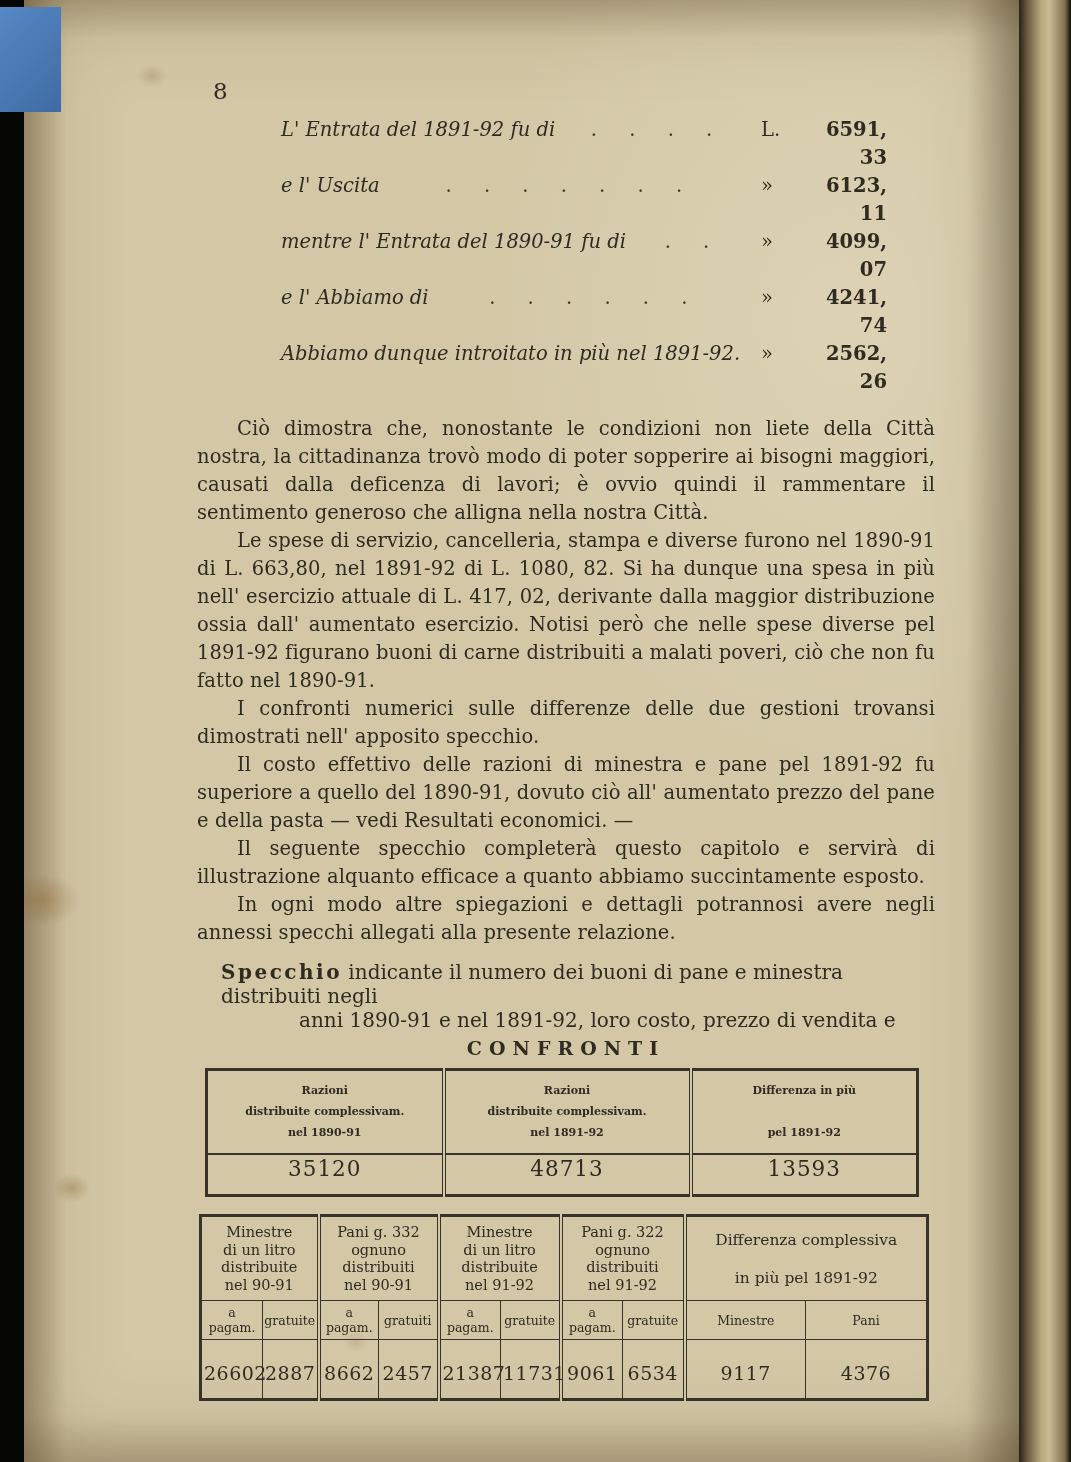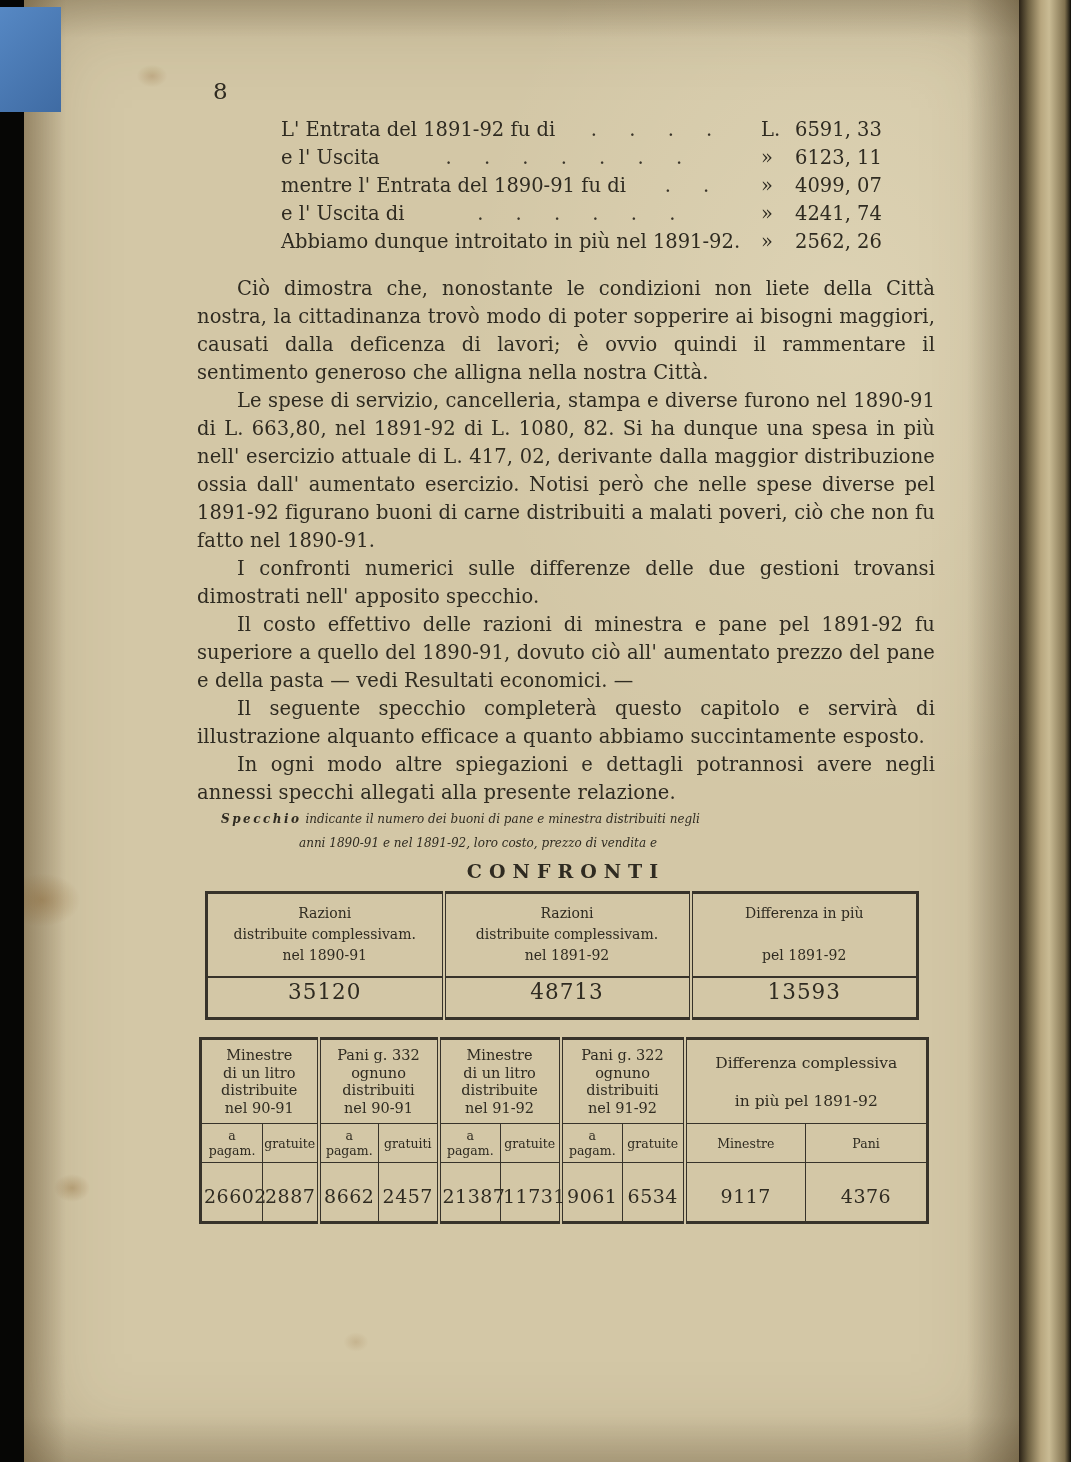--- a/index.html
+++ b/index.html
@@ -35,43 +35,43 @@
   }
   .page-number {
     position:absolute; left:189px; top:78px; font-size:23px; letter-spacing:1px;
   }
   .content {
     position:absolute; left:173px; top:116px; width:738px;
   }
   
   .ledger { width:606px; margin-left:84px; margin-bottom:19px; font-size:19.5px; }
   .ledger-line { display:flex; align-items:baseline; line-height:28px; }
-  .l-label { flex:none; white-space:nowrap; }
+  .l-label { flex:none; white-space:nowrap;font-style:italic; }
   .l-dots { flex:1 1 auto; overflow:hidden; text-align:center; letter-spacing:13px; white-space:nowrap; color:#3a352a; }
   .l-cur { flex:none; width:34px; text-align:left; }
-  .l-amt { flex:none; width:92px; text-align:left; }
+  .l-amt { flex:none; width:92px; text-align:right;font-weight:bold; }
   
   .para {
     margin:0; font-size:19.5px; line-height:28px; text-align:justify;
     text-indent:40px; letter-spacing:0.1px;
   }
   
-  .specchio-note { font-size:12px; line-height:24px;font-style:italic; }
+  .specchio-note { margin-top:13px; font-size:20px; line-height:24px; }
   .sn-line1 { margin-left:24px; }
   .sn-lead { font-weight:bold; letter-spacing:2.5px; }
   .sn-line2 { margin-left:102px; }
   .confronti {
     margin-top:5px; text-align:center; font-weight:bold;
     font-size:19px; letter-spacing:7px;
   }
   
   table { border-collapse:collapse; table-layout:fixed; }
   .t1 { margin:9px 0 0 8px; width:711px; border:3px solid #37332a; }
   .t1 th {
-    font-weight:normal; font-size:14px; line-height:21px; text-align:center;
+    font-weight:bold; font-size:11px; line-height:21px; text-align:center;
     white-space:pre-line; padding:9px 6px 10px; border-bottom:2px solid #37332a;
   }
   .t1 td {
     font-size:21.5px; text-align:center; padding:1px 4px 13px; letter-spacing:1px;
   }
   .t1 .sep { border-left:4px double #37332a; }
   .t2 { margin:17px 0 0 2px; width:727px; border:3px solid #37332a; }
   .t2 th { font-weight:normal; }
   .t2 .g {
     font-size:14.5px; line-height:17.5px; text-align:center; white-space:pre-line;
@@ -107,21 +107,21 @@
           <span class="l-cur">»</span>
           <span class="l-amt">6123, 11</span>
         </div>
         <div class="ledger-line">
           <span class="l-label">mentre l' Entrata del 1890-91 fu di</span>
           <span class="l-dots">. .</span>
           <span class="l-cur">»</span>
           <span class="l-amt">4099, 07</span>
         </div>
         <div class="ledger-line">
-          <span class="l-label">e l' Uscita di</span>
+          <span class="l-label">e l' Abbiamo di</span>
           <span class="l-dots">. . . . . .</span>
           <span class="l-cur">»</span>
           <span class="l-amt">4241, 74</span>
         </div>
         <div class="ledger-line">
           <span class="l-label">Abbiamo dunque introitato in più nel 1891-92.</span>
           <span class="l-dots"></span>
           <span class="l-cur">»</span>
           <span class="l-amt">2562, 26</span>
         </div>

